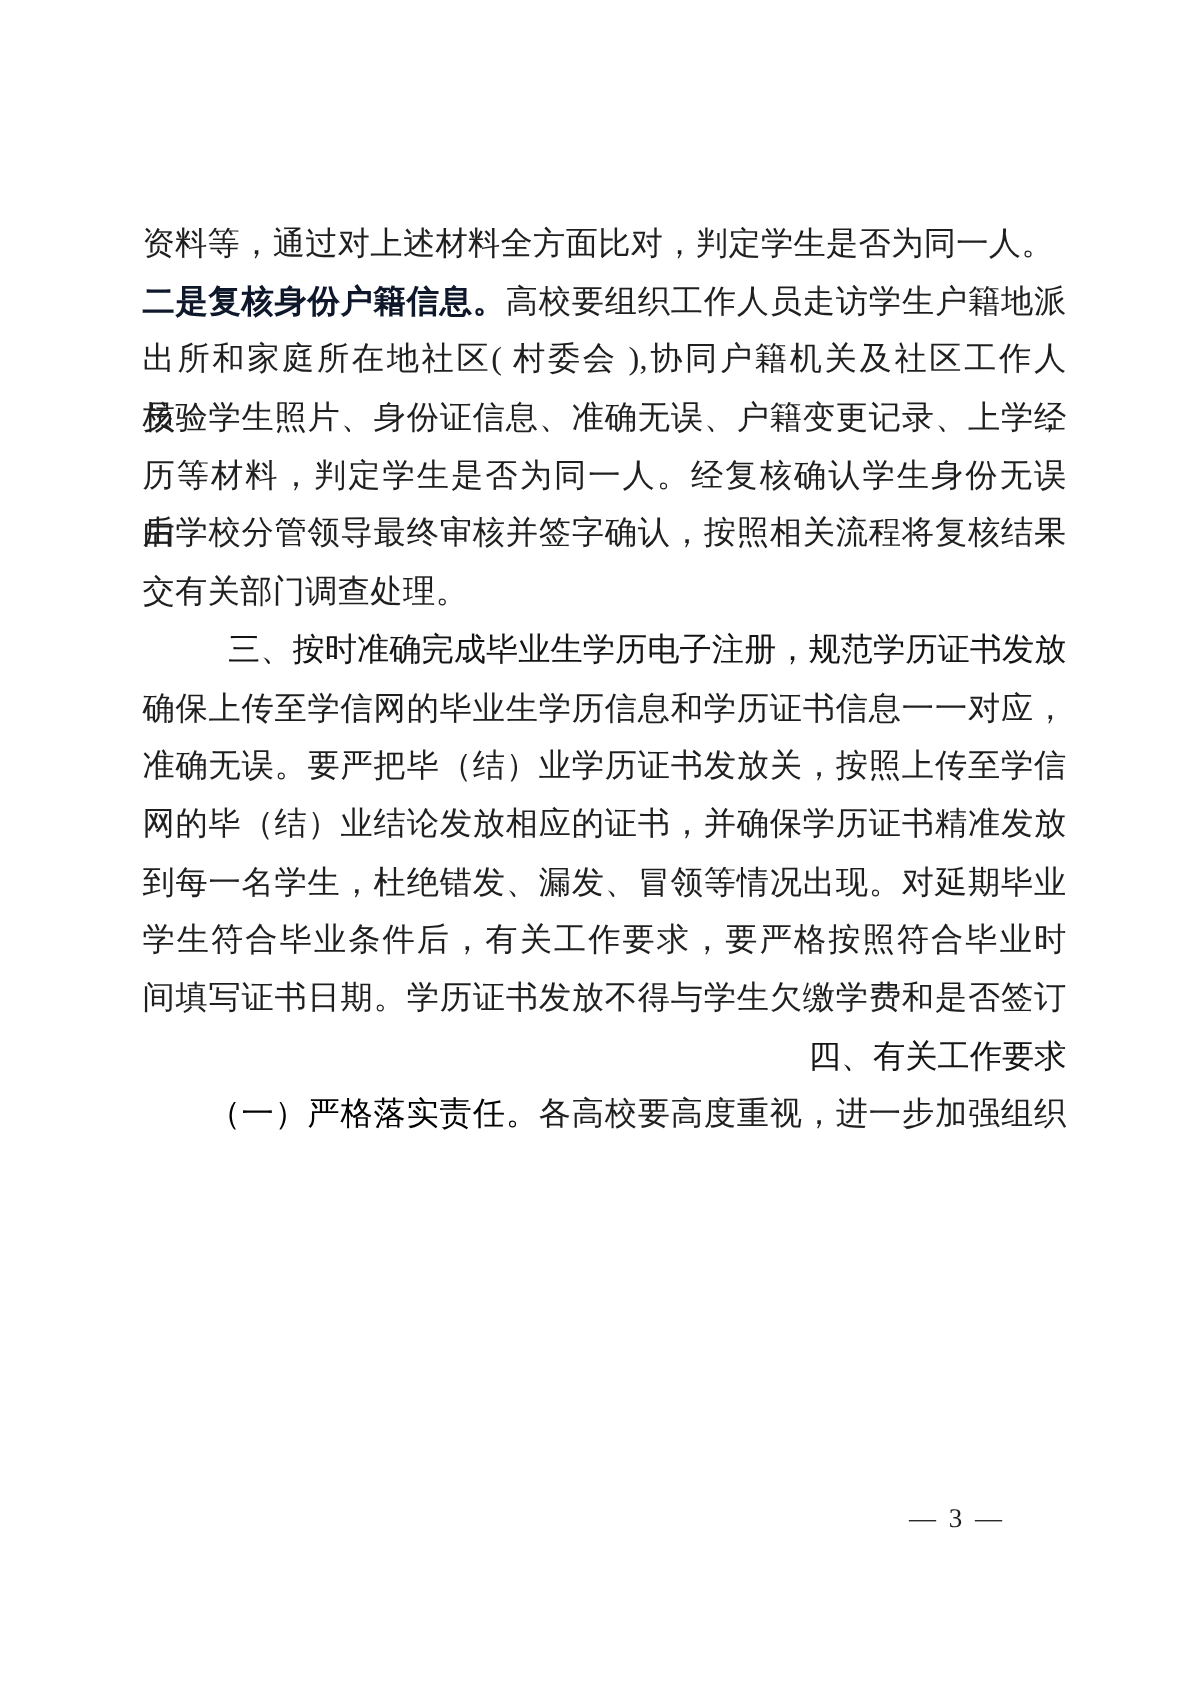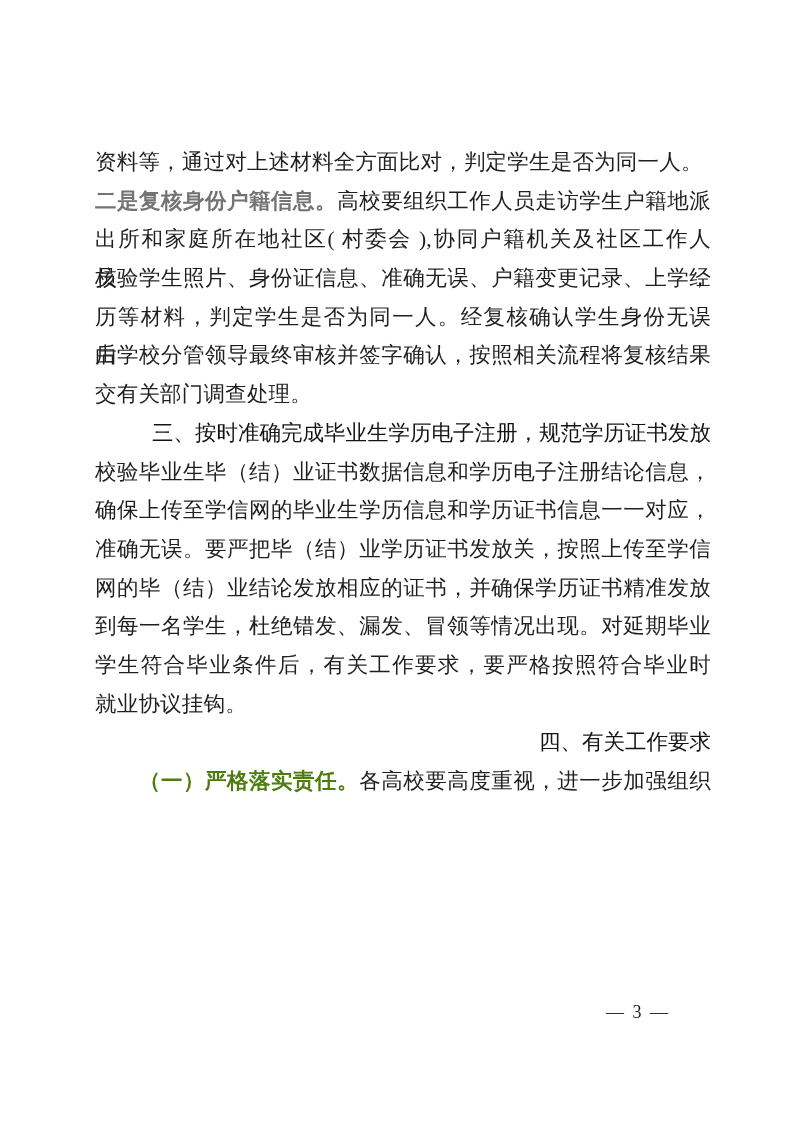--- a/index.html
+++ b/index.html
@@ -45,22 +45,22 @@
     padding-left: 44px;
   }
   .line.heading {
     font-family: "Liberation Sans", sans-serif;
     font-weight: bold;
     color: #141414;
     letter-spacing: 0;
     text-align: right;
   }
   .seg-body { font-weight: normal; }
-  .seg-bold-lead { font-weight: bold; color: #737373; }
-  .seg-kai { font-weight: 700; color: #4d7c0f; }
+  .seg-bold-lead { font-weight: bold; color: #0f172a; }
+  .seg-kai { font-weight: 400; color: #000000; }
   .page-number {
     position: absolute;
     top: 1000px;
     left: 606px;
     font-size: 18px;
     line-height: 24px;
     color: #1f1f1f;
     font-family: "Liberation Serif", serif;
     letter-spacing: 2px;
     white-space: pre;
@@ -72,24 +72,23 @@
 <div class="page">
   <div class="text-block">
       <div class="line"><span class="seg-body">资料等，通过对上述材料全方面比对，判定学生是否为同一人。</span></div>
       <div class="line justify"><span class="seg-bold-lead">二是复核身份户籍信息。</span><span class="seg-body">高校要组织工作人员走访学生户籍地派</span></div>
       <div class="line justify"><span class="seg-body">出所和家庭所在地社区( 村委会 ),协同户籍机关及社区工作人员，</span></div>
       <div class="line justify"><span class="seg-body">核验学生照片、身份证信息、准确无误、户籍变更记录、上学经</span></div>
       <div class="line justify"><span class="seg-body">历等材料，判定学生是否为同一人。经复核确认学生身份无误后，</span></div>
       <div class="line justify"><span class="seg-body">由学校分管领导最终审核并签字确认，按照相关流程将复核结果</span></div>
       <div class="line"><span class="seg-body">交有关部门调查处理。</span></div>
       <div class="line indent heading"><span class="seg-body">三、按时准确完成毕业生学历电子注册，规范学历证书发放</span></div>
-      <div class="line justify"><span class="seg-body">校验毕业生毕（结）业证书数据信息和学历电子注册结论信息，</span></div>
       <div class="line justify"><span class="seg-body">确保上传至学信网的毕业生学历信息和学历证书信息一一对应，</span></div>
       <div class="line justify"><span class="seg-body">准确无误。要严把毕（结）业学历证书发放关，按照上传至学信</span></div>
       <div class="line justify"><span class="seg-body">网的毕（结）业结论发放相应的证书，并确保学历证书精准发放</span></div>
       <div class="line justify"><span class="seg-body">到每一名学生，杜绝错发、漏发、冒领等情况出现。对延期毕业</span></div>
       <div class="line justify"><span class="seg-body">学生符合毕业条件后，有关工作要求，要严格按照符合毕业时</span></div>
-      <div class="line"><span class="seg-body">就业协议挂钩。</span></div>
+      <div class="line justify"><span class="seg-body">间填写证书日期。学历证书发放不得与学生欠缴学费和是否签订</span></div>
       <div class="line indent heading"><span class="seg-body">四、有关工作要求</span></div>
       <div class="line indent justify"><span class="seg-kai">（一）严格落实责任。</span><span class="seg-body">各高校要高度重视，进一步加强组织</span></div>
     </div>
   <div class="page-number">— 3 —</div>
 </div>
 
 </body></html>

